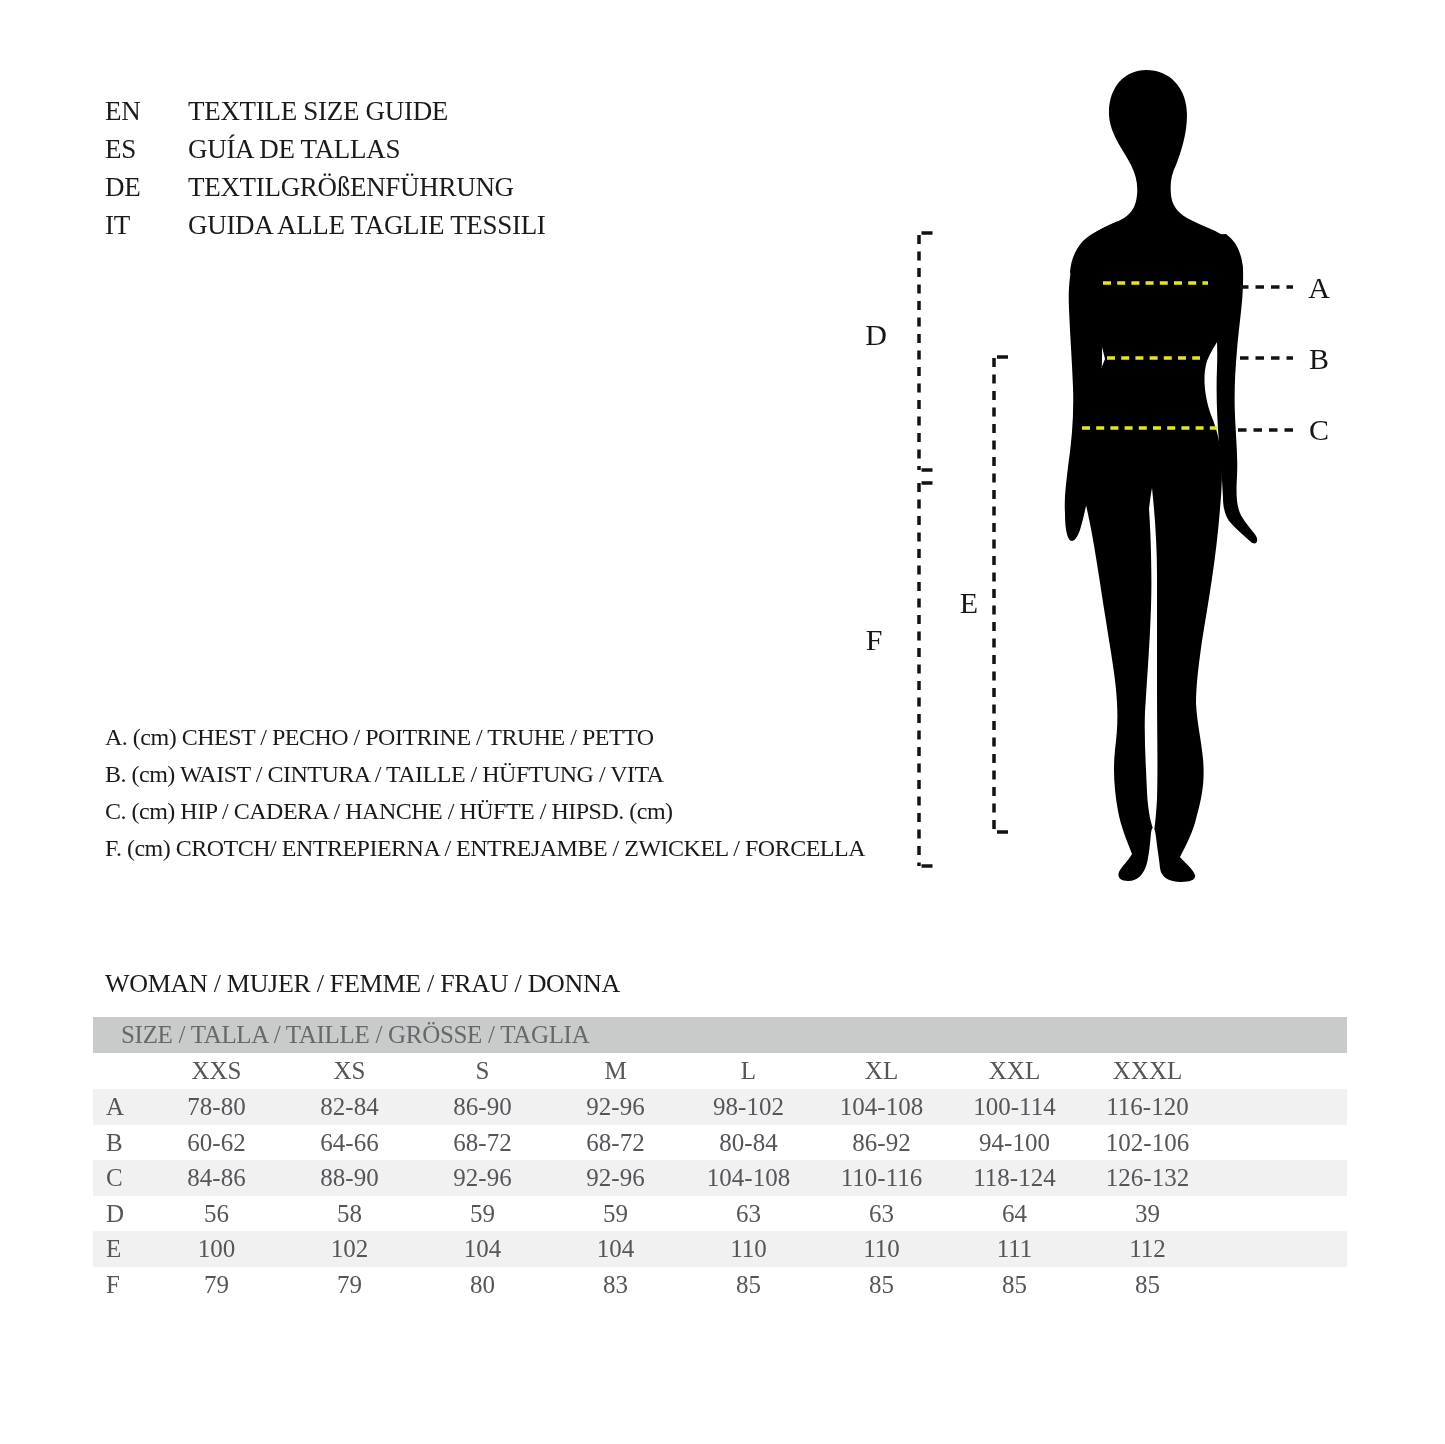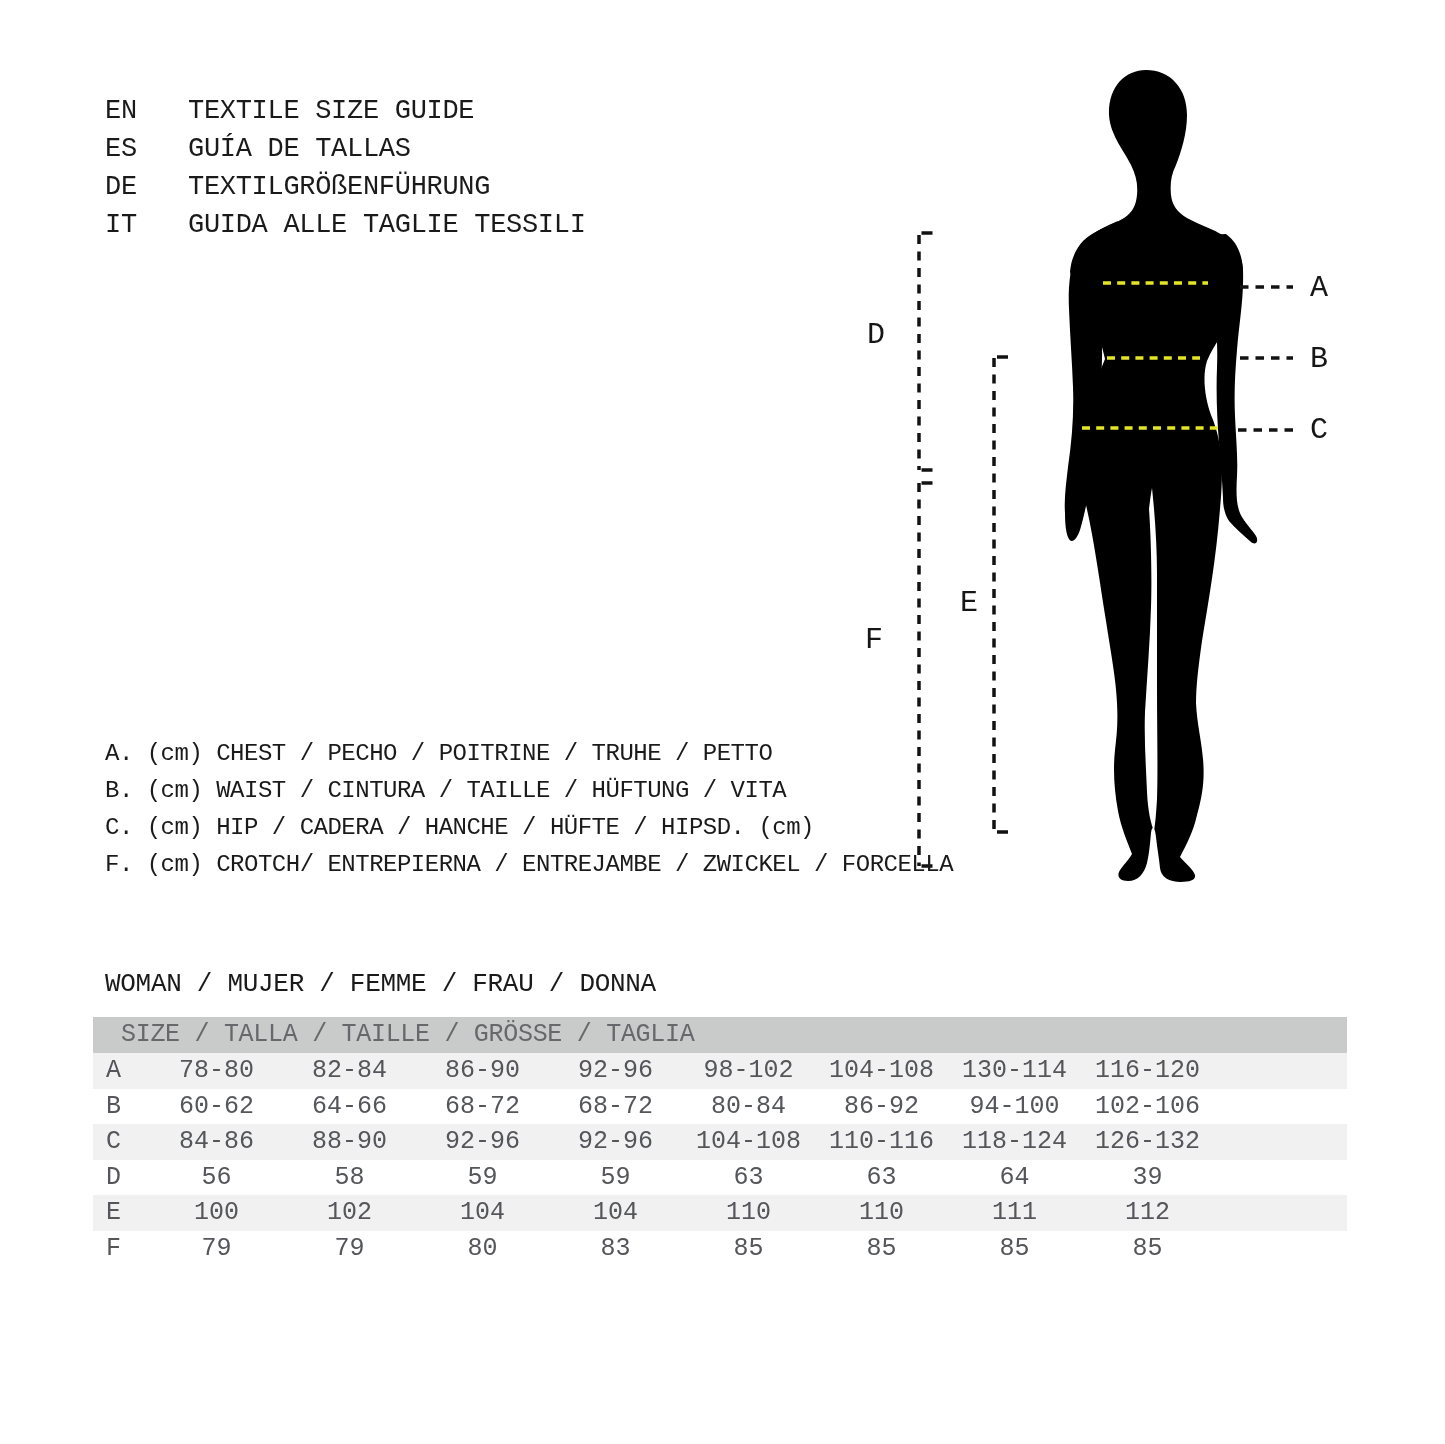--- a/index.html
+++ b/index.html
@@ -1,25 +1,25 @@
 <!DOCTYPE html>
 <html><head>
 <meta charset="utf-8">
 <style>
   html,body{margin:0;padding:0;background:#fff;}
   .page{
     position:relative;width:1445px;height:1444px;background:#ffffff;
-    font-family:Liberation Mono, monospace;color:#1a1a1a;overflow:hidden;
+    font-family:Liberation Serif, serif;color:#1a1a1a;overflow:hidden;
   }
   
   .langs{position:absolute;left:105px;top:92px;}
   .lang-row{display:flex;height:38px;line-height:38px;font-size:27px;letter-spacing:-0.3px;font-weight:400;}
   .lang-code{width:83px;}
   
-  .legend{position:absolute;left:105px;top:735px;}
+  .legend{position:absolute;left:105px;top:719px;}
   .legend-line{height:37px;line-height:37px;font-size:24px;letter-spacing:-0.5px;white-space:nowrap;}
   
   .section-title{position:absolute;left:105px;top:968px;font-size:26px;letter-spacing:-0.3px;height:32px;line-height:32px;}
   
   .size-table{position:absolute;left:93px;top:1017px;width:1254px;color:#55565a;}
   .t-header{height:36px;line-height:36px;background:#c9caca;color:#67686b;font-size:25px;
             padding-left:28px;letter-spacing:-0.3px;}
   .t-row{display:grid;grid-template-columns:57px repeat(8,133px) 1fr;height:36px;line-height:36px;font-size:25px;}
   .t-row.data{height:35.6px;line-height:35.6px;}
   .t-row .lab{padding-left:13px;text-align:left;}
@@ -177,30 +177,42 @@
     <div class="legend-line">B. (cm) WAIST / CINTURA / TAILLE / HÜFTUNG / VITA</div>
     <div class="legend-line">C. (cm) HIP / CADERA / HANCHE / HÜFTE / HIPSD. (cm)</div>
     <div class="legend-line">F. (cm) CROTCH/ ENTREPIERNA / ENTREJAMBE / ZWICKEL / FORCELLA</div>
   </div>
 
   <div class="section-title">WOMAN / MUJER / FEMME / FRAU / DONNA</div>
 
   <div class="size-table">
     <div class="t-header">SIZE / TALLA / TAILLE / GRÖSSE / TAGLIA</div>
 
+    <div class="t-row">
+      <span class="lab"></span>
+      <span class="c">XXS</span>
+      <span class="c">XS</span>
+      <span class="c">S</span>
+      <span class="c">M</span>
+      <span class="c">L</span>
+      <span class="c">XL</span>
+      <span class="c">XXL</span>
+      <span class="c">XXXL</span>
+      <span class="c"></span>
+    </div>
 
     <div class="t-row data shade">
       <span class="lab">A</span>
       <span class="c">78-80</span>
       <span class="c">82-84</span>
       <span class="c">86-90</span>
       <span class="c">92-96</span>
       <span class="c">98-102</span>
       <span class="c">104-108</span>
-      <span class="c">130-114</span>
+      <span class="c">100-114</span>
       <span class="c">116-120</span>
       <span class="c"></span>
     </div>
 
     <div class="t-row data">
       <span class="lab">B</span>
       <span class="c">60-62</span>
       <span class="c">64-66</span>
       <span class="c">68-72</span>
       <span class="c">68-72</span>

